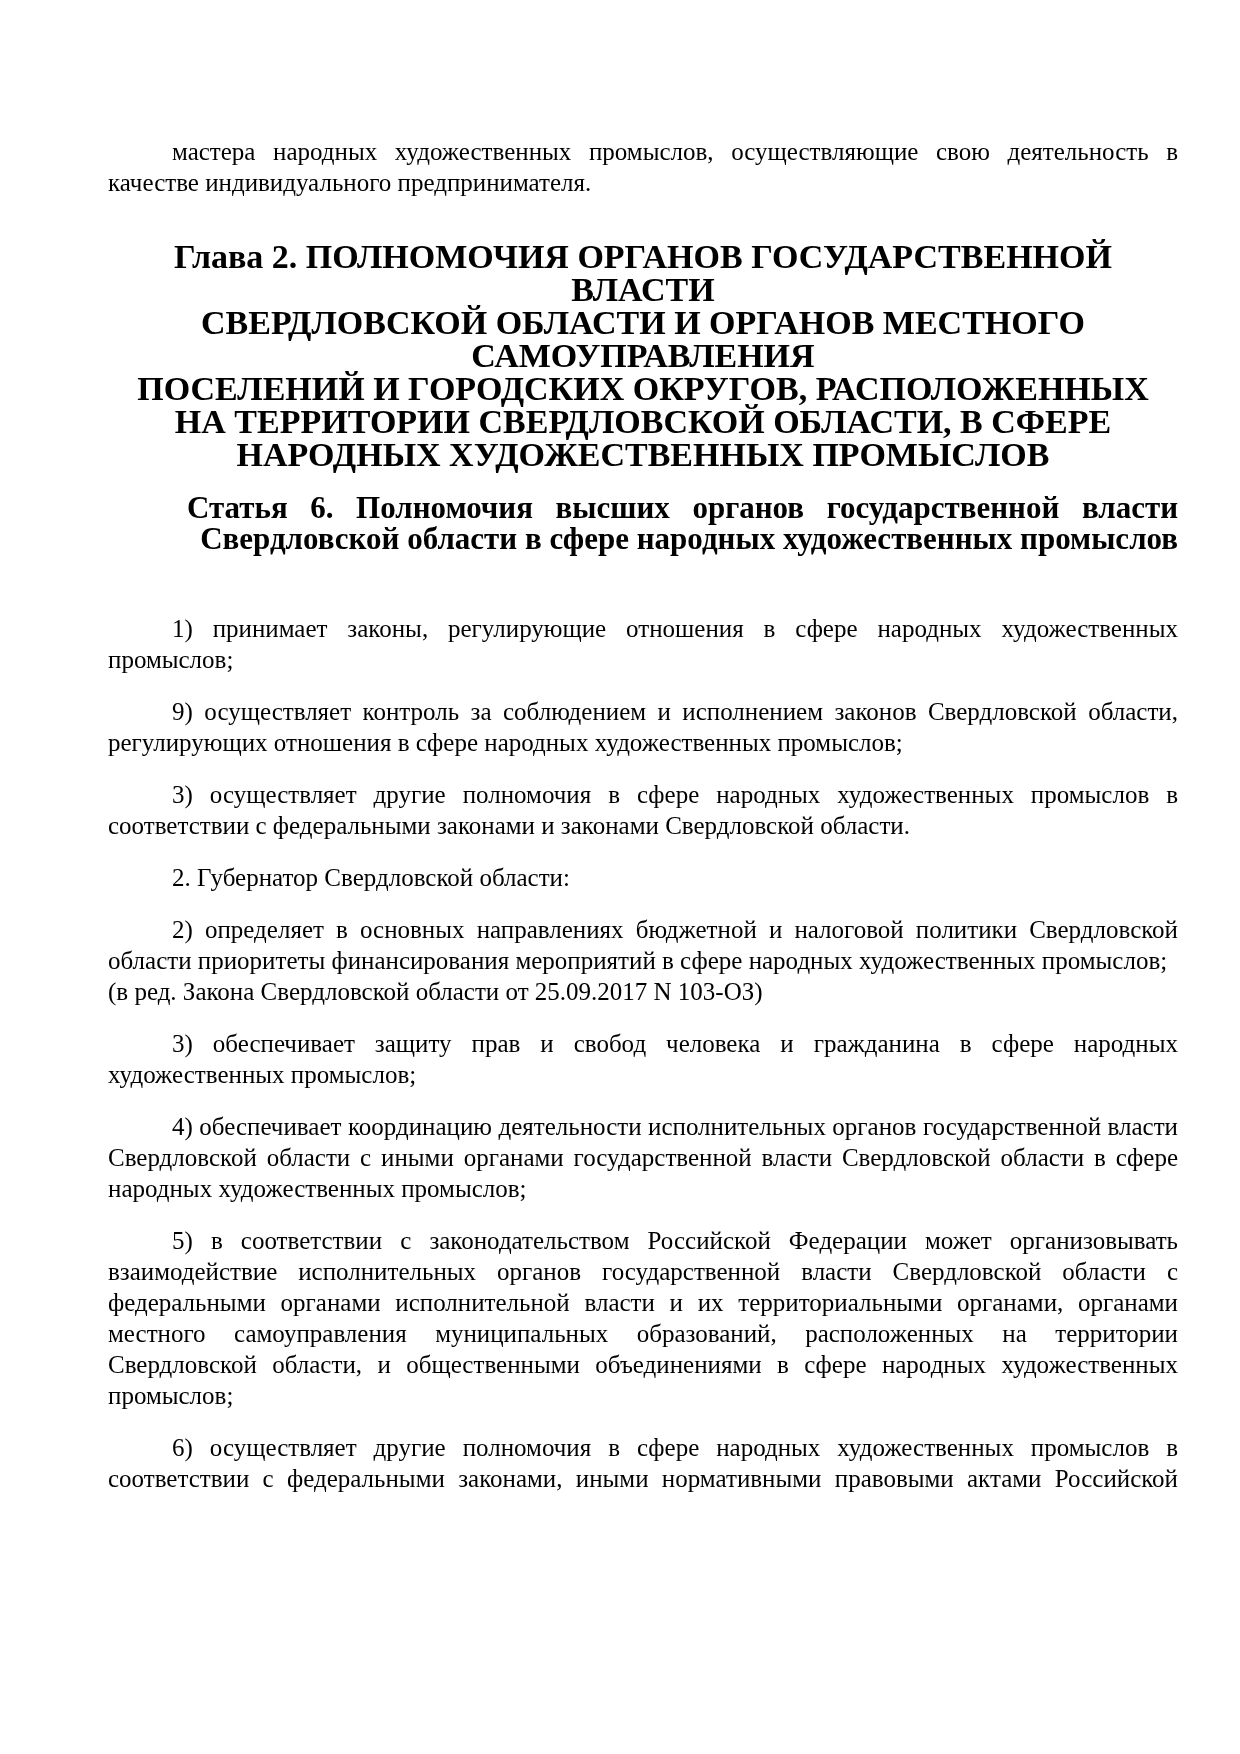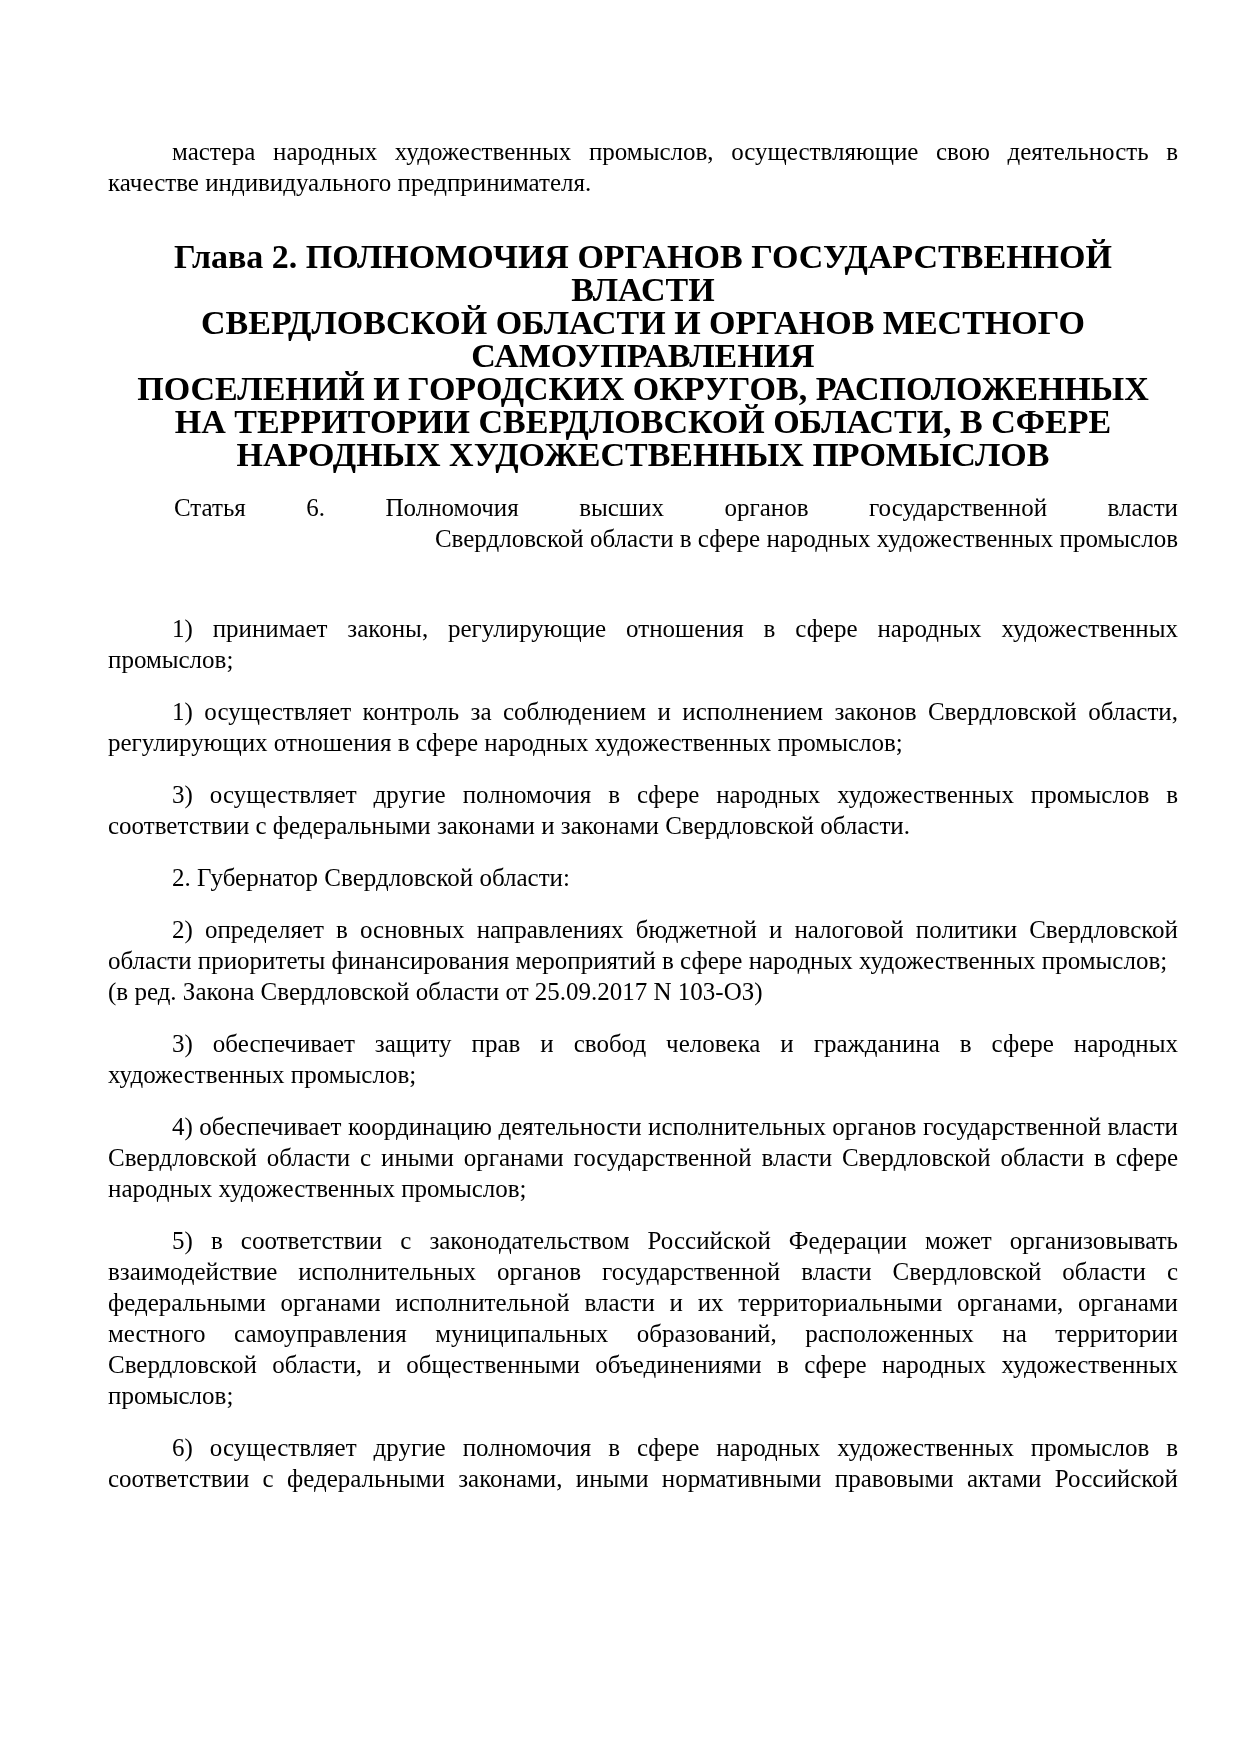--- a/index.html
+++ b/index.html
@@ -38,23 +38,23 @@
   }
   .chapter-heading {
     margin: 42px 0 0 0;
     font-size: 34px;
     font-weight: bold;
     text-align: center;
     white-space: pre-line;
     line-height: 33px;
   }
   .article-heading {
-    margin: 21px 0 59px 2px;
-    font-size: 25px;
-    font-weight: normal;
+    margin: 21px 0 59px 15px;
+    font-size: 31px;
+    font-weight: bold;
     line-height: 31px;
   }
   .ah-line1 {
     display: block;
     text-align: justify;
     text-align-last: justify;
     text-indent: 64px;
   }
   .ah-line2 {
     display: block;
@@ -75,21 +75,21 @@
 НА ТЕРРИТОРИИ СВЕРДЛОВСКОЙ ОБЛАСТИ, В СФЕРЕ
 НАРОДНЫХ ХУДОЖЕСТВЕННЫХ ПРОМЫСЛОВ</h2>
 
   <h3 class="article-heading">
     <span class="ah-line1">Статья 6. Полномочия высших органов государственной власти</span>
     <span class="ah-line2">Свердловской области в сфере народных художественных промыслов</span>
   </h3>
 
   <div>
       <p class="para ">1) принимает законы, регулирующие отношения в сфере народных художественных промыслов;</p>
-      <p class="para ">1) осуществляет контроль за соблюдением и исполнением законов Свердловской области, регулирующих отношения в сфере народных художественных промыслов;</p>
+      <p class="para ">9) осуществляет контроль за соблюдением и исполнением законов Свердловской области, регулирующих отношения в сфере народных художественных промыслов;</p>
       <p class="para ">3) осуществляет другие полномочия в сфере народных художественных промыслов в соответствии с федеральными законами и законами Свердловской области.</p>
       <p class="para ">2. Губернатор Свердловской области:</p>
       <p class="para ">2) определяет в основных направлениях бюджетной и налоговой политики Свердловской области приоритеты финансирования мероприятий в сфере народных художественных промыслов;</p>
       <p class="para amendment">(в ред. Закона Свердловской области от 25.09.2017 N 103-ОЗ)</p>
       <p class="para ">3) обеспечивает защиту прав и свобод человека и гражданина в сфере народных художественных промыслов;</p>
       <p class="para ">4) обеспечивает координацию деятельности исполнительных органов государственной власти Свердловской области с иными органами государственной власти Свердловской области в сфере народных художественных промыслов;</p>
       <p class="para ">5) в соответствии с законодательством Российской Федерации может организовывать взаимодействие исполнительных органов государственной власти Свердловской области с федеральными органами исполнительной власти и их территориальными органами, органами местного самоуправления муниципальных образований, расположенных на территории Свердловской области, и общественными объединениями в сфере народных художественных промыслов;</p>
       <p class="para body-cut">6) осуществляет другие полномочия в сфере народных художественных промыслов в соответствии с федеральными законами, иными нормативными правовыми актами Российской</p>
     </div>
 

